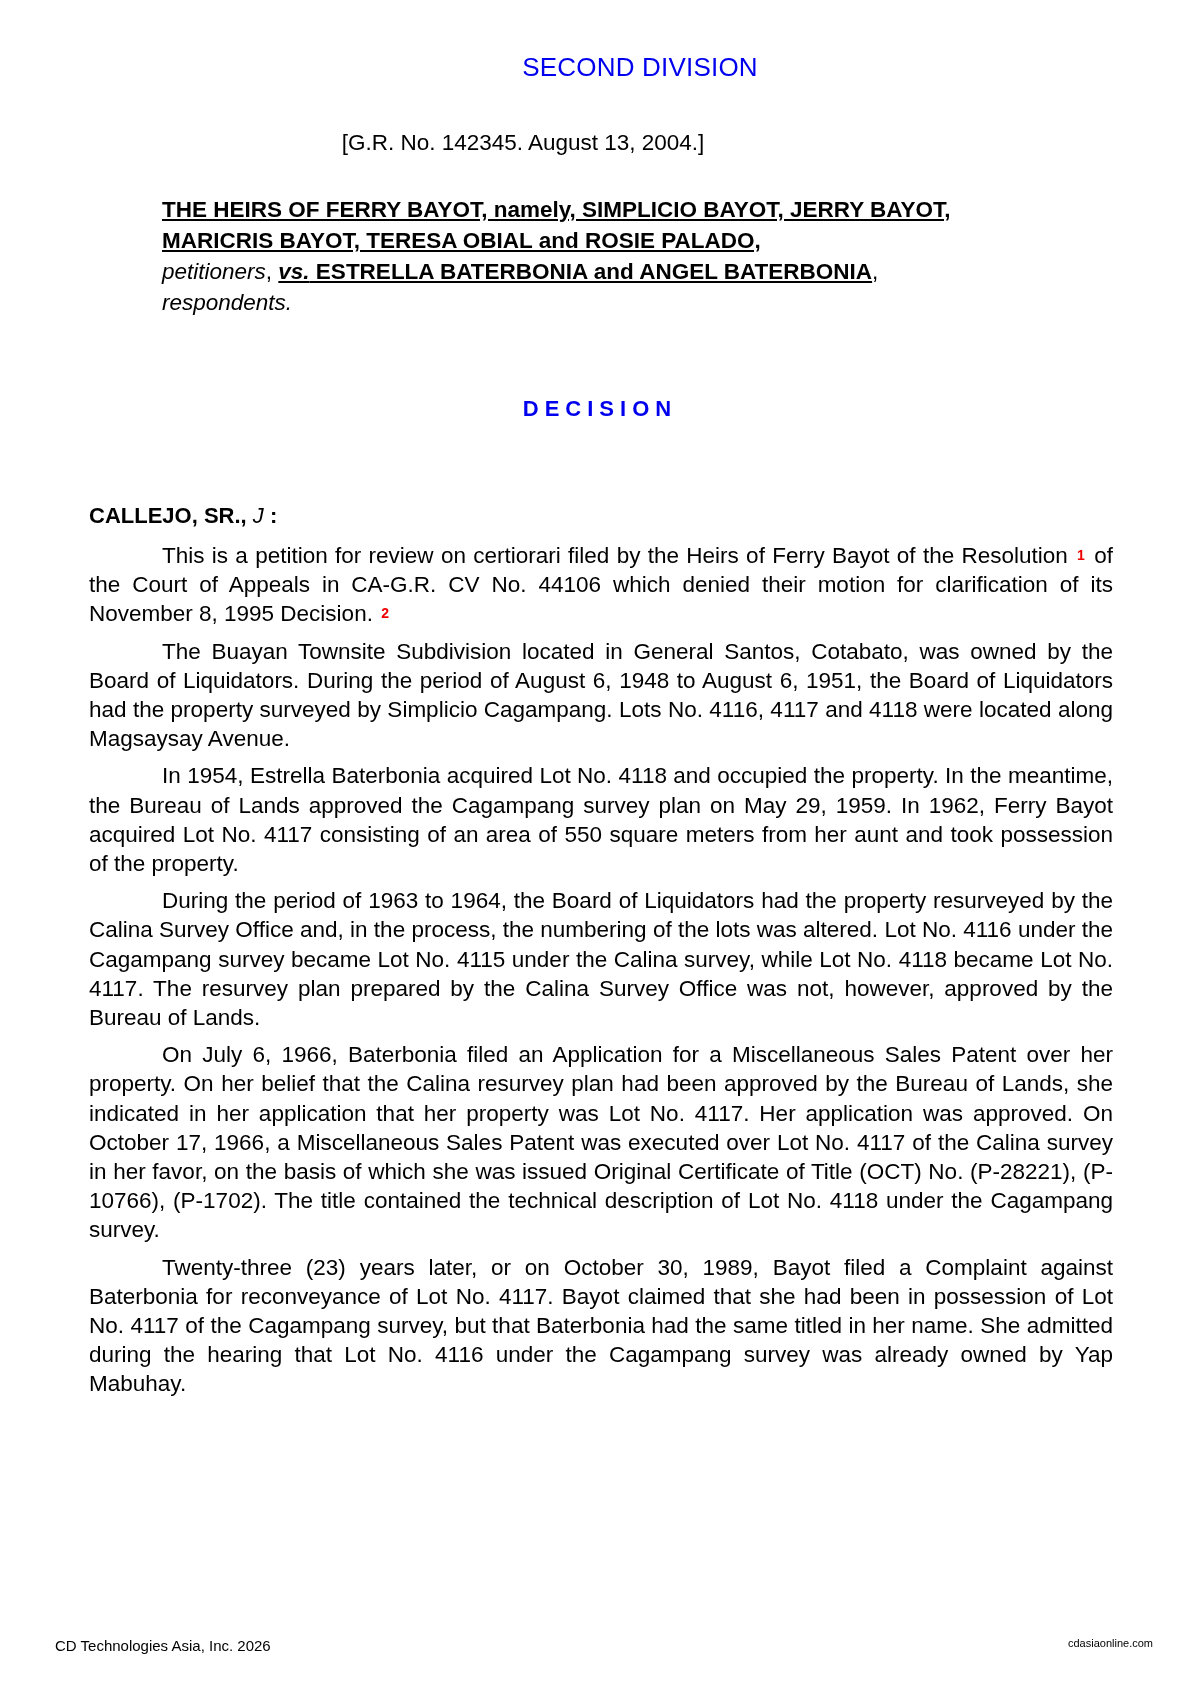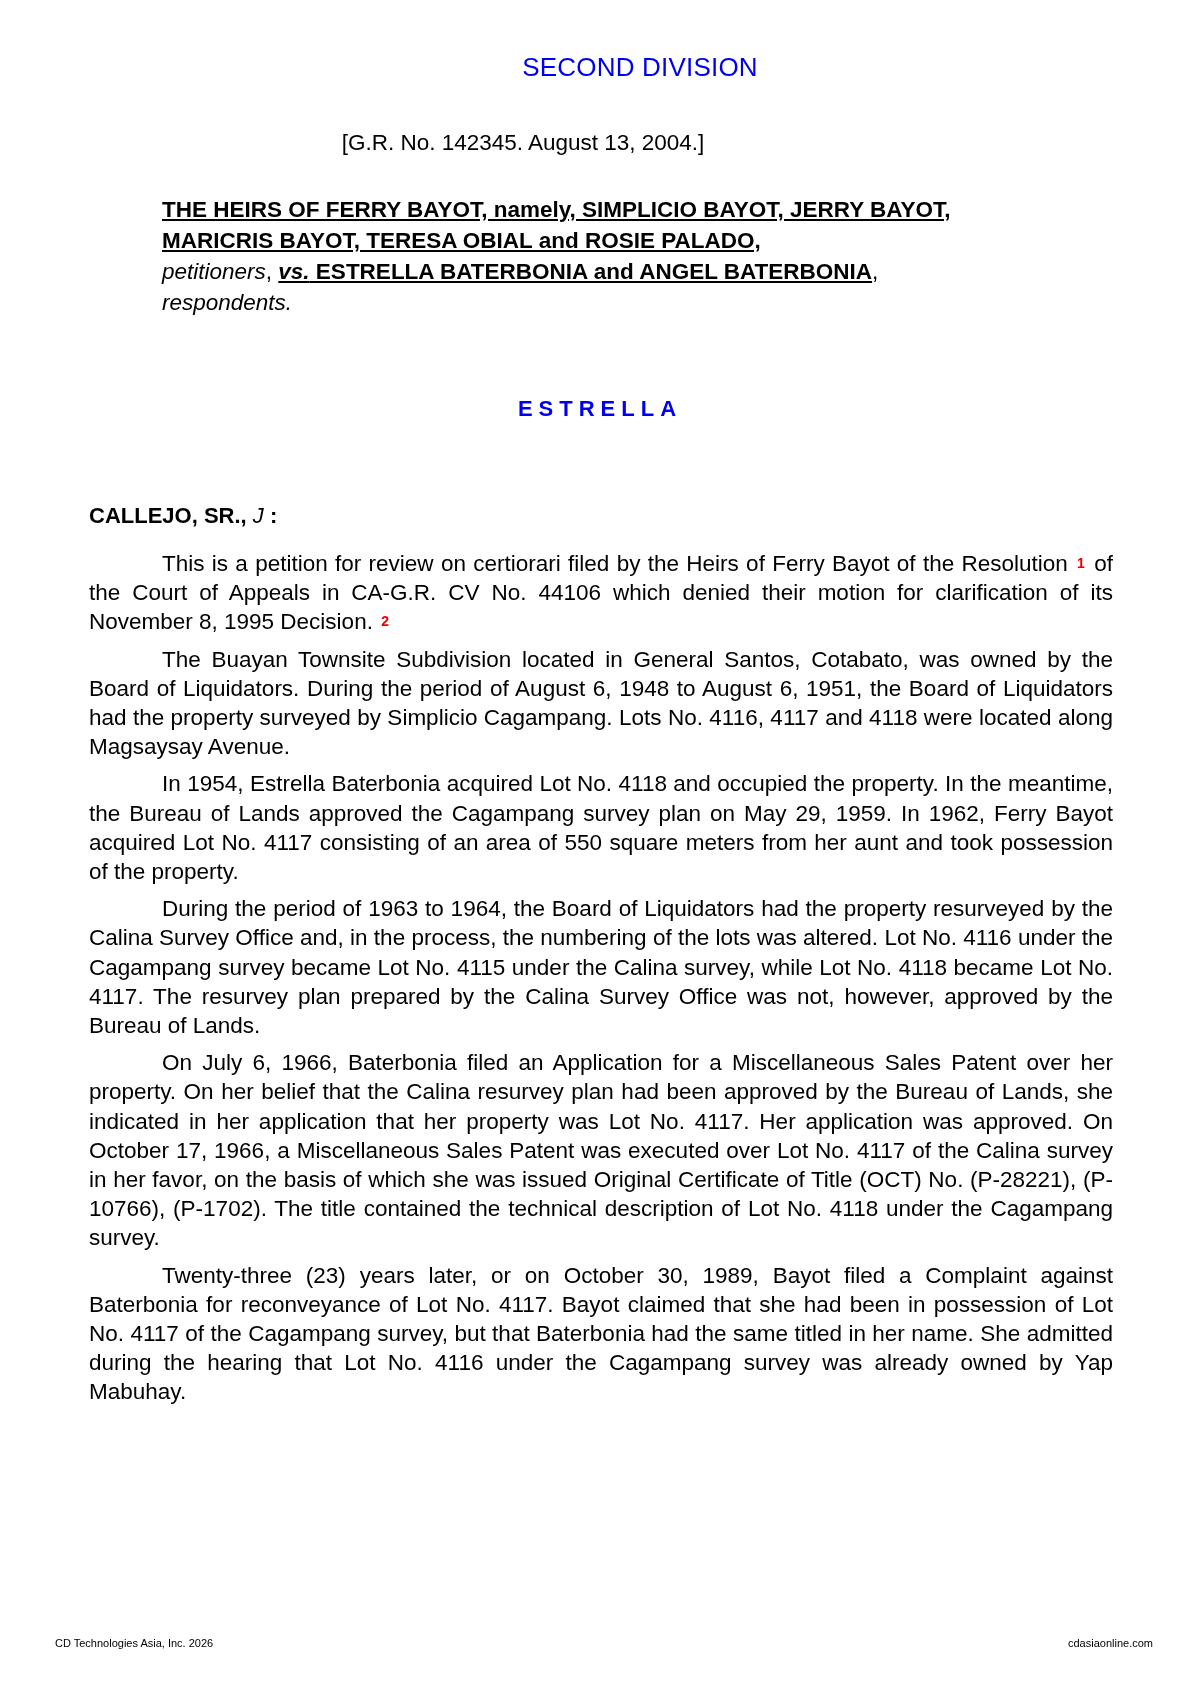--- a/index.html
+++ b/index.html
@@ -72,42 +72,42 @@
     .ponente i { font-weight: normal; font-style: italic; }
     .body-text {
       position: absolute;
       top: 541px;
       left: 89px;
       width: 1024px;
       font-size: 22.5px;
       line-height: 29.2px;
     }
     .body-text p {
-      margin: 8px 0 8px 0;
+      margin: 0 0 8px 0;
       text-indent: 73px;
       text-align: justify;
     }
     .body-text .subheading {
       text-indent: 0;
       text-align: center;
       font-style: italic;
       margin: 0 0 8px 0;
     }
     .fn {
       color: #ee0000;
       font-size: 14px;
       font-weight: bold;
       vertical-align: 3px;
       padding: 0 2px;
     }
     .footer-left {
       position: absolute;
       top: 1637px;
       left: 55px;
-      font-size: 11px;
+      font-size: 15px;
       color: #000;
     }
     .footer-right {
       position: absolute;
       top: 1637px;
       right: 47px;
       font-size: 11px;
       color: #000;
     }
   </style>
@@ -121,21 +121,21 @@
   <div class="grno">[G.R. No. 142345. August 13, 2004.]</div>
 
   <div class="parties">
     <b>THE HEIRS OF FERRY BAYOT, namely, SIMPLICIO BAYOT, JERRY BAYOT, MARICRIS BAYOT, TERESA OBIAL and ROSIE PALADO,</b>
     <br>
     <i>petitioners</i><span>, </span><b><i>vs.</i></b><b> ESTRELLA BATERBONIA and ANGEL BATERBONIA</b><span>,</span>
     <br>
     <i>respondents.</i>
   </div>
 
-  <div class="decision-title">ESTRELLA</div>
+  <div class="decision-title">DECISION</div>
 
   <div class="ponente">
     <span>CALLEJO, SR.,</span><i> J</i><span> :</span>
   </div>
 
   <div class="body-text">
     <p>
       <span>This is a petition for review on certiorari filed by the Heirs of Ferry Bayot of the Resolution</span>
       <a class="fn">1</a>
       <span>of the Court of Appeals in CA-G.R. CV No. 44106 which denied their motion for clarification of its November 8, 1995 Decision.</span>

